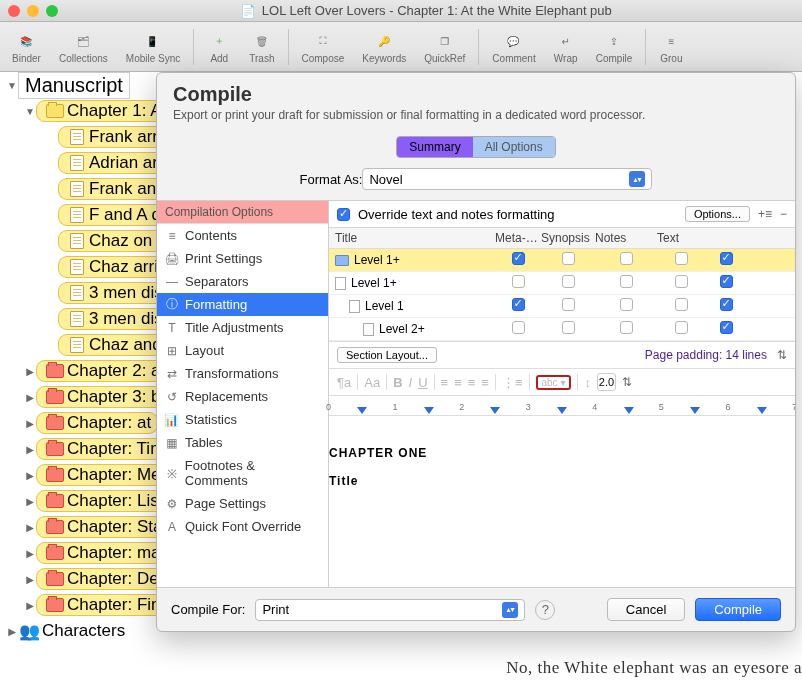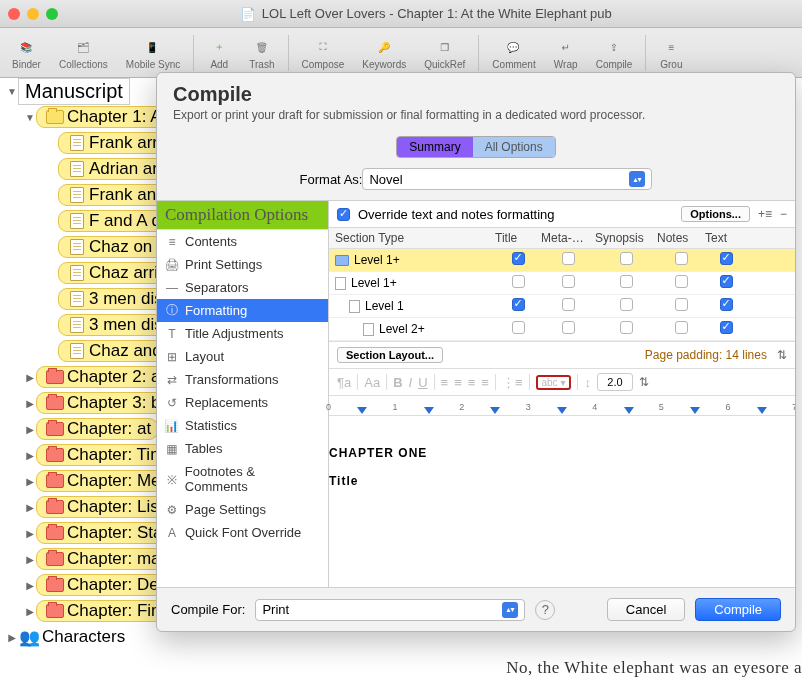--- a/index.html
+++ b/index.html
@@ -1,19 +1,19 @@
 <!DOCTYPE html>
 <html><head>
 <meta charset="utf-8">
 <style>
 * { margin: 0; padding: 0; box-sizing: border-box; font-family: -apple-system, "Helvetica Neue", Arial, sans-serif; }
 body { width: 802px; height: 686px; overflow: hidden; background: #fff; font-size: 13px; position: relative; }
 
 
-.titlebar { height: 28px; background: linear-gradient(#e8e8e8,#d6d6d6); display:flex; align-items:center; padding:0 8px; border-bottom:1px solid #b5b5b5;}
+.titlebar { height: 22px; background: linear-gradient(#e8e8e8,#d6d6d6); display:flex; align-items:center; padding:0 8px; border-bottom:1px solid #b5b5b5;}
 .tb-dots { display:flex; gap:7px; }
 .tb-dot { width:12px; height:12px; border-radius:50%; }
 .tb-red{background:#ff5f57;} .tb-yel{background:#ffbd2e;} .tb-grn{background:#28c940;}
 .tb-title{ flex:1; text-align:center; color:#4a4a4a; font-size:13px;}
 .tb-icon{ width:14px; height:14px; margin-right:4px; display:inline-block; vertical-align:middle;}
 
 
 .toolbar { height:50px; background:linear-gradient(#ececec,#e0e0e0); border-bottom:1px solid #b5b5b5; display:flex; align-items:center; padding:0 4px; gap: 2px; }
 .tool { display:flex; flex-direction:column; align-items:center; padding: 2px 8px; color:#6a6a6a; font-size:10px; }
 .tool-icon { width:24px; height:24px; display:flex; align-items:center; justify-content:center; color:#707070;}
@@ -50,48 +50,48 @@
 .segtab > div{ padding:3px 12px; background:#fbfbfb;}
 .segtab > div.active{ background:#8b5cf6;}
 .segtab > div.blue{ background:#a9c9f2; color:#555;}
 
 .formatrow{ display:flex; align-items:center; justify-content:center; padding:10px 0 10px; font-size:13px; }
 .dropdown{ min-width:290px; background:#fff; border:1px solid #bdbdbd; border-radius:4px; height:22px; display:flex; align-items:center; padding:0 6px; justify-content:space-between; font-size:13px;}
 .dropdown .arrow{ width:16px; height:16px; background:#3b7be8; border-radius:3px; color:#fff; font-size:8px; display:flex; flex-direction:column; align-items:center; justify-content:center; line-height:5px;}
 
 .split2{ flex:1; display:flex; border-top:1px solid #cfcfcf; overflow:hidden;}
 .opt-list{ width:172px; background:#fff; border-right:1px solid #cfcfcf; overflow:auto;}
-.opt-head{ background:#84cc16; padding:4px 8px; color:#555; font-size:17px; border-bottom:1px solid #ddd;font-family:Liberation Serif, serif;}
+.opt-head{ background:#fca5a5; padding:4px 8px; color:#555; font-size:12px; border-bottom:1px solid #ddd;}
 .opt-item{ padding:4px 8px; display:flex; align-items:center; gap:6px; font-size:13px; color:#333;}
 .opt-item.sel{ background:#3478f6; color:#fff;}
 .opt-ic{width:14px;height:14px;color:#777;display:flex;align-items:center;justify-content:center;font-size:12px;}
 .opt-item.sel .opt-ic{color:#cfe0ff;}
 
 .rightpane{ flex:1; background:#fff; display:flex; flex-direction:column;}
 .override-bar{ padding:5px 8px; display:flex; align-items:center; gap:8px; border-bottom:1px solid #d7d7d7;}
-.btn-mini{ border:1px solid #bbb; border-radius:3px; background:#fbfbfb; font-size:11px; padding:1px 8px;font-weight:bold;}
+.btn-mini{ border:1px solid #bbb; border-radius:3px; background:#fbfbfb; font-size:11px; padding:1px 8px;}
 .small-ic{ font-size:12px; color:#666; cursor:default;}
 
 .tbl{ font-size:12px; }
 .tbl-head, .tbl-row{ display:grid; grid-template-columns: 160px 46px 54px 62px 48px 42px; align-items:center;}
 .tbl-head{ background:#f5f5f5; border-bottom:1px solid #ddd; padding:3px 6px; color:#444;}
 .tbl-row{ padding:3px 6px; border-bottom:1px solid #eee;}
 .tbl-row .cell{ text-align:center;}
 .tbl-row .first{ text-align:center; display:flex; align-items:center; gap:5px;}
 .lvl-folder{ width:14px; height:11px; background:#8fb9f4; border:1px solid #5b8ad4; border-radius:1px; display:inline-block;}
 .lvl-doc{ width:11px; height:13px; background:#fff; border:1px solid #aaa; display:inline-block;}
 .chk{ width:13px; height:13px; border:1px solid #b5b5b5; border-radius:3px; background:#fff; display:inline-block; }
 .chk.on{ background:#3478f6; border-color:#2a63c8; position:relative;}
 .chk.on::after{ content:"✓"; position:absolute; left:1px; top:-2px; color:#fff; font-size:11px;}
 .hl-row{ background:#fff09a;}
 
 .secbar{ display:flex; align-items:center; gap:10px; padding:5px 8px; border-top:1px solid #ddd; border-bottom:1px solid #ddd;}
 .toolbar-fmt{ display:flex; align-items:center; gap:6px; padding:4px 8px; border-bottom:1px solid #ddd; color:#bbb; font-size:13px;}
 .toolbar-fmt .sep{ width:1px; height:16px; background:#ddd;}
-.toolbar-fmt input{ width:36px; height:18px; font-size:11px; border:1px solid #ccc; border-radius:3px; text-align:center;}
+.toolbar-fmt input{ width:19px; height:18px; font-size:11px; border:1px solid #ccc; border-radius:3px; text-align:center;}
 
 .ruler{ height:20px; background:#fff; border-bottom:1px solid #ddd; position:relative;}
 .ruler .num{ position:absolute; top:6px; font-size:9px; color:#777;}
 .ruler .marker{ position:absolute; bottom:1px; width:0;height:0; border-left:5px solid transparent; border-right:5px solid transparent; border-top:7px solid #2a6cd4;}
 
 .preview{ flex:1; background:#fff; text-align:left; font-family: "Courier New", monospace; padding-top:30px; font-size:12px; letter-spacing:1px;}
 
 .bottom{ padding:10px 14px; display:flex; align-items:center; gap:10px; border-top:1px solid #cfcfcf;}
 .btn-pill{ border:1px solid #bbb; border-radius:4px; background:linear-gradient(#fdfdfd,#f1f1f1); padding:3px 18px; font-size:13px;}
 .btn-blue{ background:linear-gradient(#5a9bff,#1f6dff); color:#fff; border:1px solid #1a5de0;}
@@ -433,21 +433,20 @@
     <div class="rightpane">
       <div class="override-bar">
         <span class="chk on"></span>
         <span style="flex:1">Override text and notes formatting</span>
         <button class="btn-mini">Options...</button>
         <span class="small-ic">+≡</span>
         <span class="small-ic">−</span>
       </div>
       <div class="tbl">
         <div class="tbl-head">
-          <span>Section Type</span>
           <span class="cell">Title</span>
           <span class="cell">Meta-…</span>
           <span class="cell">Synopsis</span>
           <span class="cell">Notes</span>
           <span class="cell">Text</span>
         </div>
         <div id="tblbody">
             <div class="tbl-row hl-row">
               <span class="first" style="padding-left:0px"><span class="lvl-folder"></span>Level  1+</span>
               <span class="cell"><span class="chk on"></span></span>
@@ -478,21 +477,21 @@
               <span class="cell"><span class="chk"></span></span>
               <span class="cell"><span class="chk"></span></span>
               <span class="cell"><span class="chk"></span></span>
               <span class="cell"><span class="chk on"></span></span>
             </div>
           </div>
       </div>
       <div class="secbar">
         <button class="btn-mini">Section Layout...</button>
         <span style="flex:1"></span>
-        <span style="font-size:12px;color:#a16207">Page padding: 14 lines</span>
+        <span style="font-size:12px;color:#4c1d95">Page padding: 14 lines</span>
         <span class="small-ic">⇅</span>
       </div>
       <div class="toolbar-fmt">
         <span>¶a</span>
         <span class="sep"></span>
         <span>Aa</span>
         <span class="sep"></span>
         <b>B</b>
         <i>I</i>
         <u>U</u>

